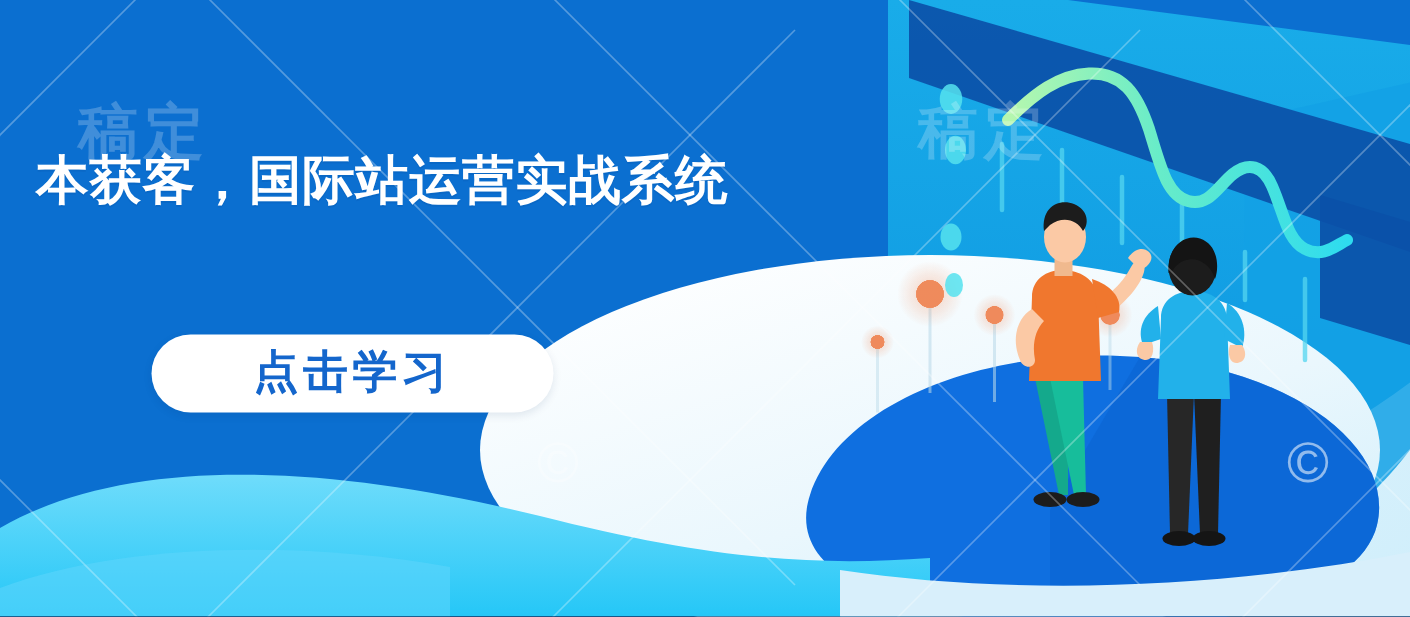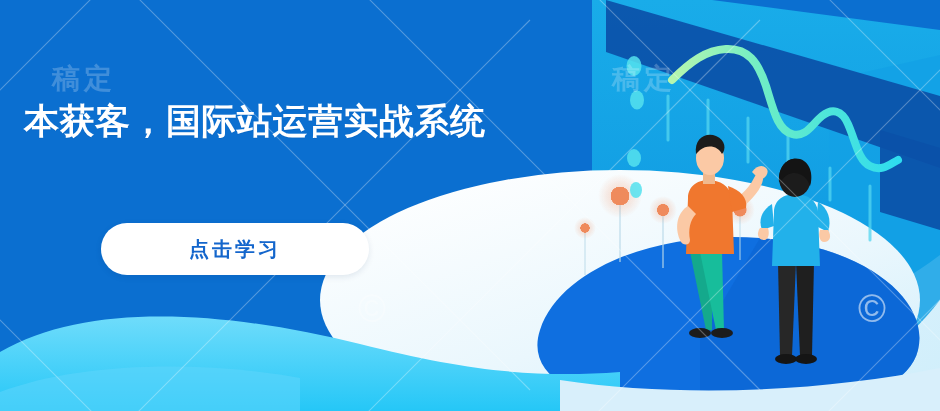--- a/index.html
+++ b/index.html
@@ -35,31 +35,31 @@
     width:268px; height:52px;
     background:#ffffff;
     border-radius:26px;
     z-index:31;
     display:flex;align-items:center;justify-content:center;
     box-shadow:0 2px 6px rgba(0,40,90,.10);
     cursor:pointer;
   }
   .cta-label{
     color:#1466cc;
-    font-size:20px;
+    font-size:30px;
     font-weight:bold;
     letter-spacing:3px;
     line-height:1;
   }
 
   
   .wm-text{
     position:absolute;
     color:rgba(255,255,255,.22);
-    font-size:28px;
+    font-size:40px;
     font-weight:bold;
     letter-spacing:4px;
     pointer-events:none;
     z-index:25;
   }
   .wm-a{left:52px;top:60px;}
   .wm-b{left:612px;top:60px;}
   .wm-c{
     position:absolute;
     color:rgba(255,255,255,.30);

